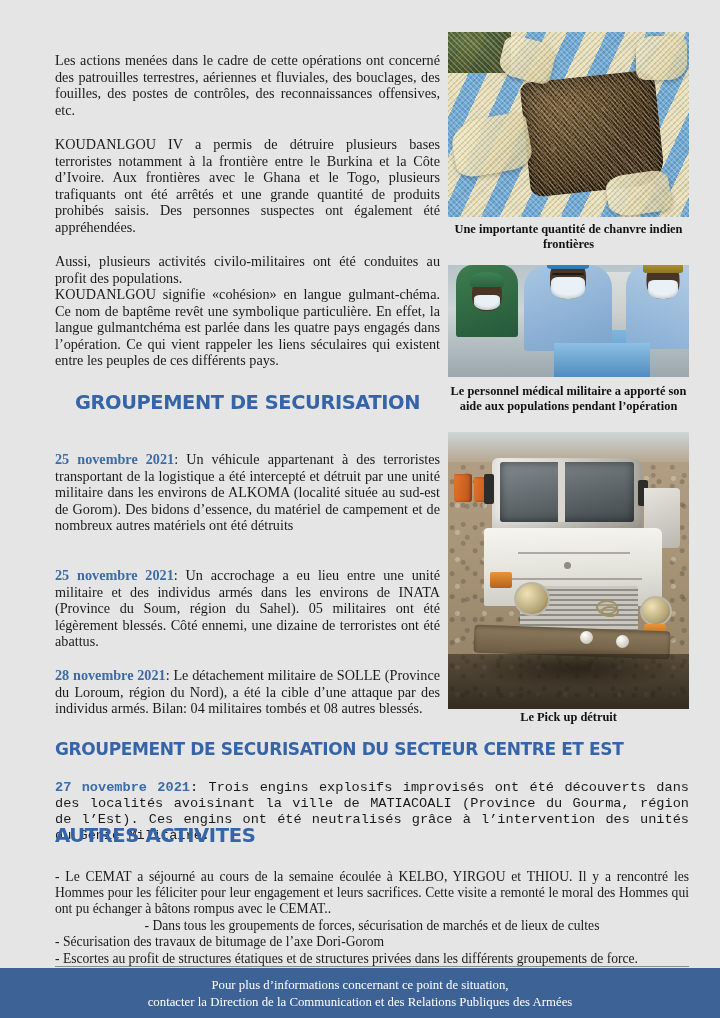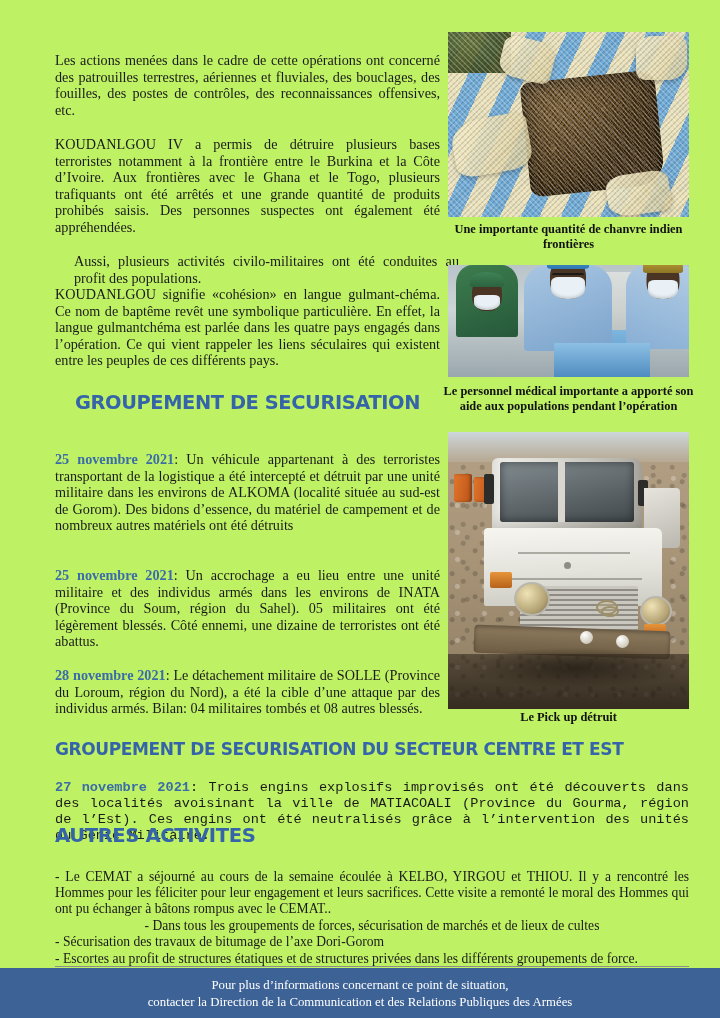--- a/index.html
+++ b/index.html
@@ -5,21 +5,21 @@
   * { box-sizing: border-box; }
   html, body {
     margin: 0; padding: 0;
     width: 720px; height: 1018px;
     background: #ffffff;
     font-family: "Liberation Serif", "DejaVu Serif", serif;
   }
   #page {
     position: relative;
     width: 720px; height: 1018px;
-    background: #bef264;
+    background: #e5e5e5;
     overflow: hidden;
   }
 
   
   .body-col {
     position: absolute;
     left: 55px;
     width: 385px;
     font-size: 14.2px;
     line-height: 16.55px;
@@ -257,21 +257,21 @@
     background: #8d8d8d;
   }
 </style>
 </head>
 <body>
 
 <div id="page">
 
   <p class="body-col" style="top:38px;">Les actions menées dans le cadre de cette opérations ont concerné des patrouilles terrestres, aériennes et fluviales, des bouclages, des fouilles, des postes de contrôles, des reconnaissances offensives, etc.</p>
   <p class="body-col" style="top:122px;">KOUDANLGOU IV a permis de détruire plusieurs bases terroristes notamment à la frontière entre le Burkina et la Côte d’Ivoire. Aux frontières avec le Ghana et le Togo, plusieurs trafiquants ont été arrêtés et une grande quantité de produits prohibés saisis. Des personnes suspectes ont également été appréhendées.</p>
-  <p class="body-col" style="top:239px;margin-left:19px;">Aussi, plusieurs activités civilo-militaires ont été conduites au profit des populations.</p>
+  <p class="body-col" style="top:239px;">Aussi, plusieurs activités civilo-militaires ont été conduites au profit des populations.</p>
   <p class="body-col" style="top:272px;">KOUDANLGOU signifie «cohésion» en langue gulmant-chéma. Ce nom de baptême revêt une symbolique particulière. En effet, la langue gulmantchéma est parlée dans les quatre pays engagés dans l’opération. Ce qui vient rappeler les liens séculaires qui existent entre les peuples de ces différents pays.</p>
 
   <div class="heading center" style="top:392px; left:55px; width:385px; font-size:19.4px;">
     <div>GROUPEMENT DE SECURISATION</div>
   </div>
 
   <p class="body-col" style="top:437px;">
     <span class="date-lead">25 novembre 2021</span><span>: Un véhicule appartenant à des terroristes transportant de la logistique a été intercepté et détruit par une unité militaire dans les environs de ALKOMA (localité située au sud-est de Gorom). Des bidons d’essence, du matériel de campement et de nombreux autres matériels ont été détruits</span>
   </p>
 
@@ -334,21 +334,21 @@
     <div class="person" style="left:178px; width:74px; height:100%;">
       <div class="body" style="width:74px; height:84px; background:linear-gradient(200deg,#b4cde5,#87aed4);"></div>
       <div class="head" style="width:33px; height:38px; bottom:78px;"></div>
       <div class="cap" style="width:40px; height:17px; bottom:104px; background:linear-gradient(180deg,#c9a93d,#8d7526);"></div>
       <div class="mask" style="width:30px; height:19px; bottom:78px;"></div>
     </div>
 
     <div style="position:absolute; left:44%; bottom:0; width:40%; height:30%; background:linear-gradient(180deg,#8dc0e4,#4f8cc0);"></div>
   </div>
   <div class="caption" style="left:440px; top:384px; width:257px;">
-    <div>Le personnel médical importante a apporté son</div>
+    <div>Le personnel médical militaire a apporté son</div>
     <div>aide aux populations pendant l’opération</div>
   </div>
 
   <div class="photo" style="left:448px; top:432px; width:241px; height:277px;">
     <div class="ground"></div>
     <div class="sky-strip"></div>
 
     <div class="jerrycan" style="left:6px; top:42px; width:18px; height:28px;"></div>
     <div class="jerrycan" style="left:26px; top:45px; width:16px; height:25px;"></div>
     <div class="red-chair" style="left:48px; top:30px; width:22px; height:34px;"></div>

